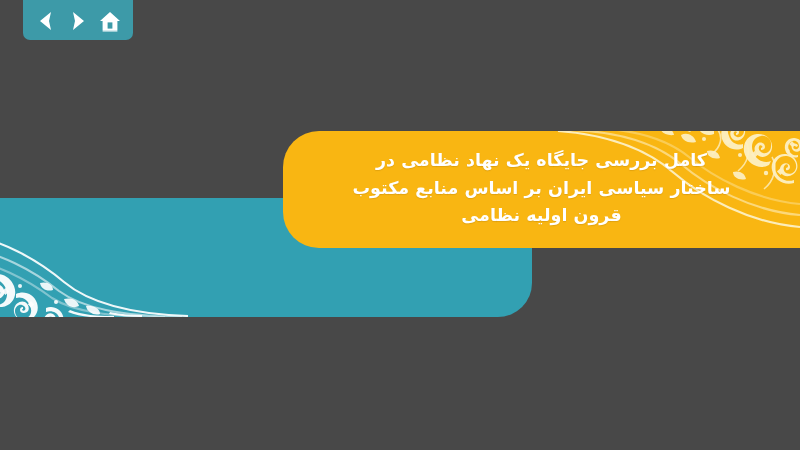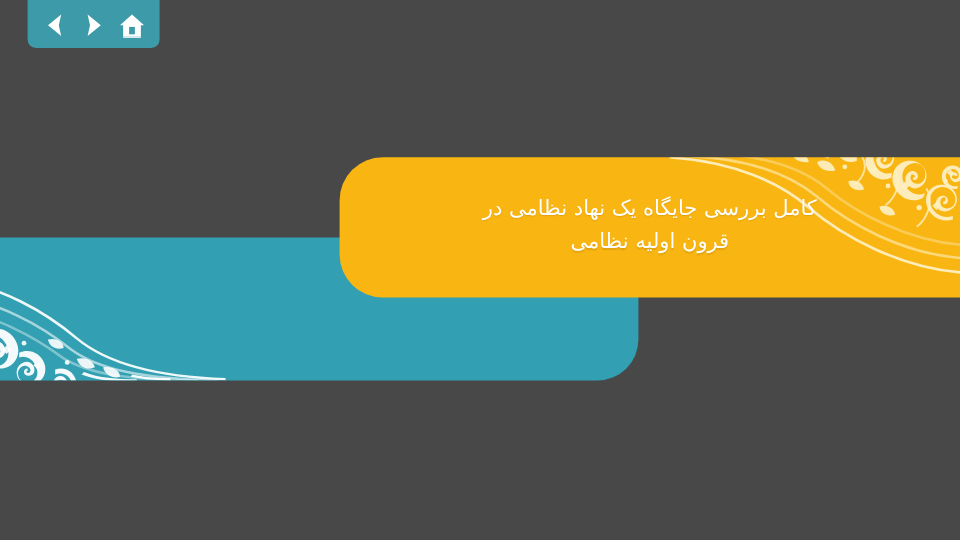--- a/index.html
+++ b/index.html
@@ -95,21 +95,21 @@
     gap: 2px;
     direction: rtl;
     z-index: 3;
     padding-bottom: 2px;
     box-sizing: border-box;
   }
   .title-line {
     color: #ffffff;
     font-size: 17.5px;
     line-height: 1.48;
-    font-weight: normal;
+    font-weight: bold;
     white-space: nowrap;
     text-align: center;
     direction: rtl;
     unicode-bidi: isolate;
     text-shadow: 0 1px 1px rgba(120,80,0,0.18);
   }
 </style>
 </head>
 <body>
 
@@ -182,20 +182,21 @@
       </g>
       <g fill="none" stroke="#fdf0c4" stroke-width="1.6" opacity="0.8">
         <path d="M214 58 c 10 -8 14 -22 8 -32"></path>
         <path d="M188 40 c 10 -8 13 -20 8 -29"></path>
         <path d="M162 23 c 9 -7 11 -17 6 -24"></path>
       </g>
     </svg>
 
     <div id="title-block">
       <div class="title-line">کامل بررسی جایگاه یک نهاد نظامی در</div>
+      <div class="title-line">ساختار سیاسی ایران بر اساس منابع مکتوب</div>
       <div class="title-line">قرون اولیه نظامی</div>
     </div>
   </div>
 
   <div id="nav-toolbar">
     <div class="nav-btn" title="Back">
       <span>
         <svg width="18" height="20" viewBox="0 0 18 20" aria-hidden="true">
           <path d="M14 1 L3 10 L14 19 L12 10 Z" fill="#ffffff"></path>
         </svg>

